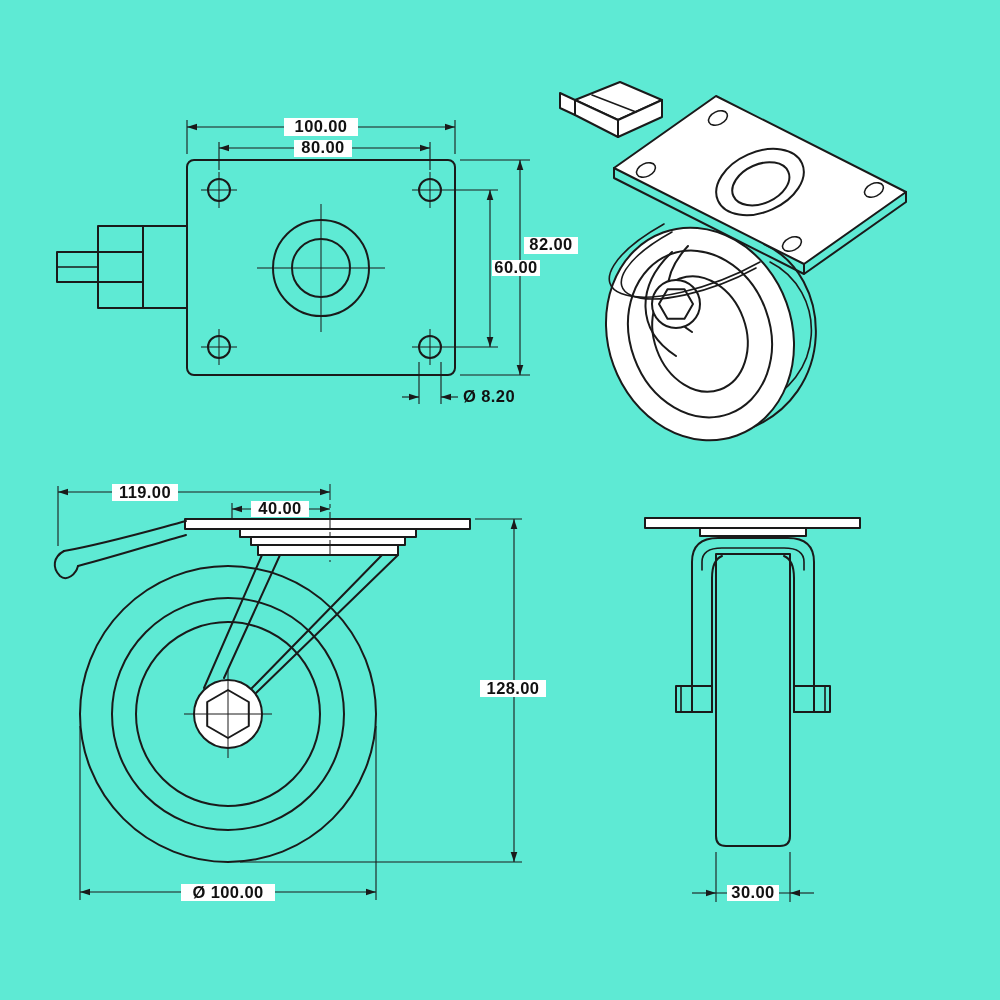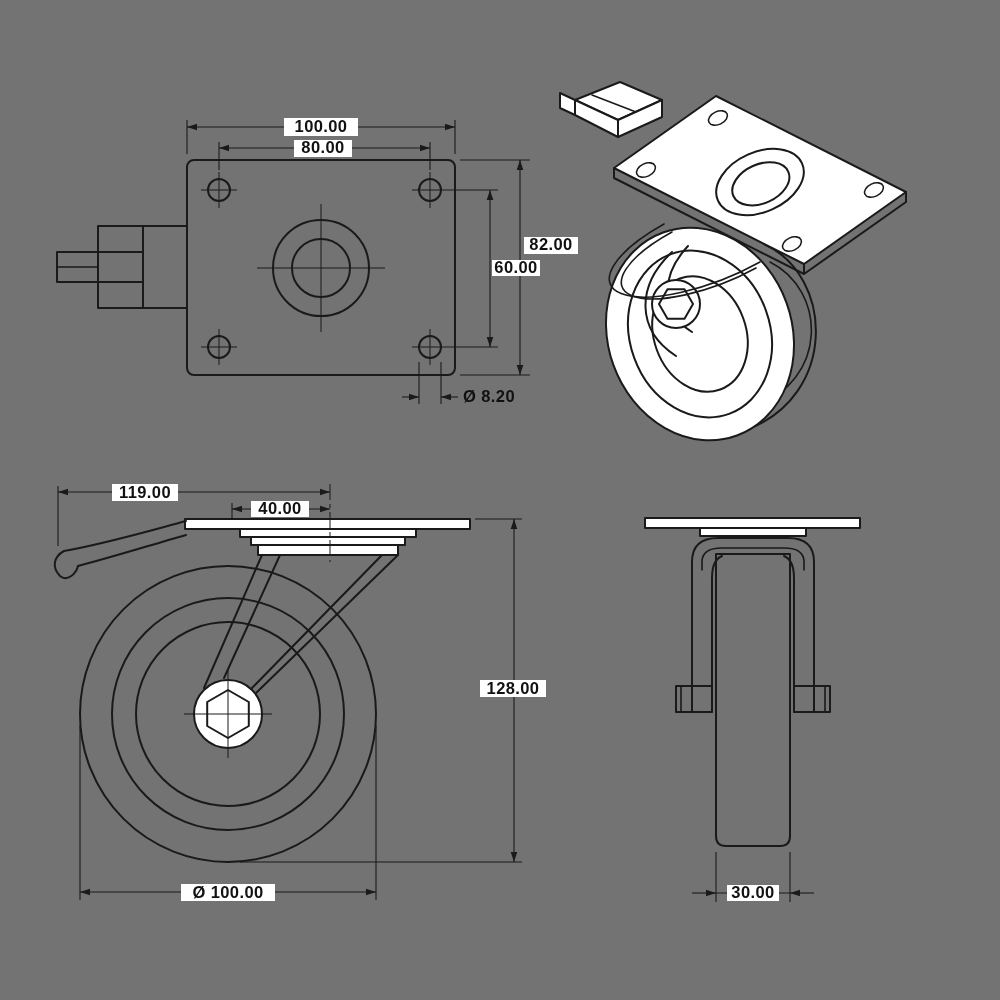--- a/index.html
+++ b/index.html
@@ -1,16 +1,16 @@
 <!DOCTYPE html>
 <html><head>
 <meta charset="utf-8">
 <style>
   html,body{margin:0;padding:0;background:#fff;}
-  .canvas{position:relative;width:1000px;height:1000px;background:#737373;overflow:hidden;}
+  .canvas{position:relative;width:1000px;height:1000px;background:#5eead4;overflow:hidden;}
   svg{position:absolute;top:0;left:0;}
   .o2{fill:none;stroke:#1a1a1a;stroke-width:2;stroke-linejoin:round;stroke-linecap:round;}
   .o16{fill:none;stroke:#1a1a1a;stroke-width:1.6;stroke-linejoin:round;stroke-linecap:round;}
   .wfill{fill:#ffffff;stroke:#1a1a1a;stroke-width:2;stroke-linejoin:round;}
   .thin{fill:none;stroke:#1a1a1a;stroke-width:1.1;}
   .cl{fill:none;stroke:#1a1a1a;stroke-width:1;}
   .cld{fill:none;stroke:#1a1a1a;stroke-width:1;stroke-dasharray:16 4 4 4;}
   .bg{fill:#ffffff;stroke:none;}
   text.dim{font-family:"Liberation Sans",sans-serif;font-size:16.5px;font-weight:600;fill:#111;letter-spacing:.4px;text-anchor:middle;}
 </style>

